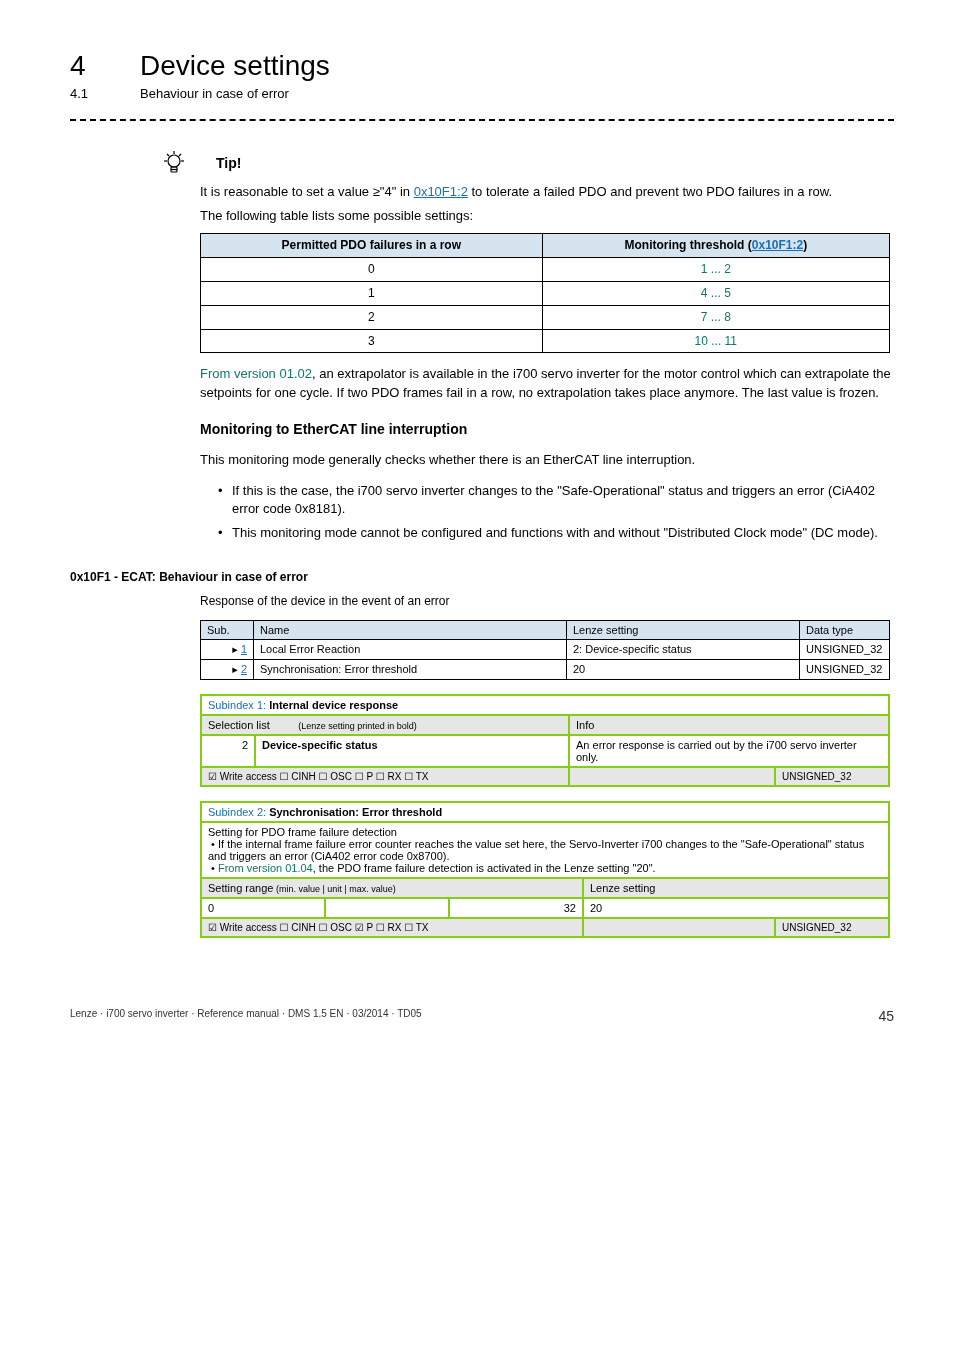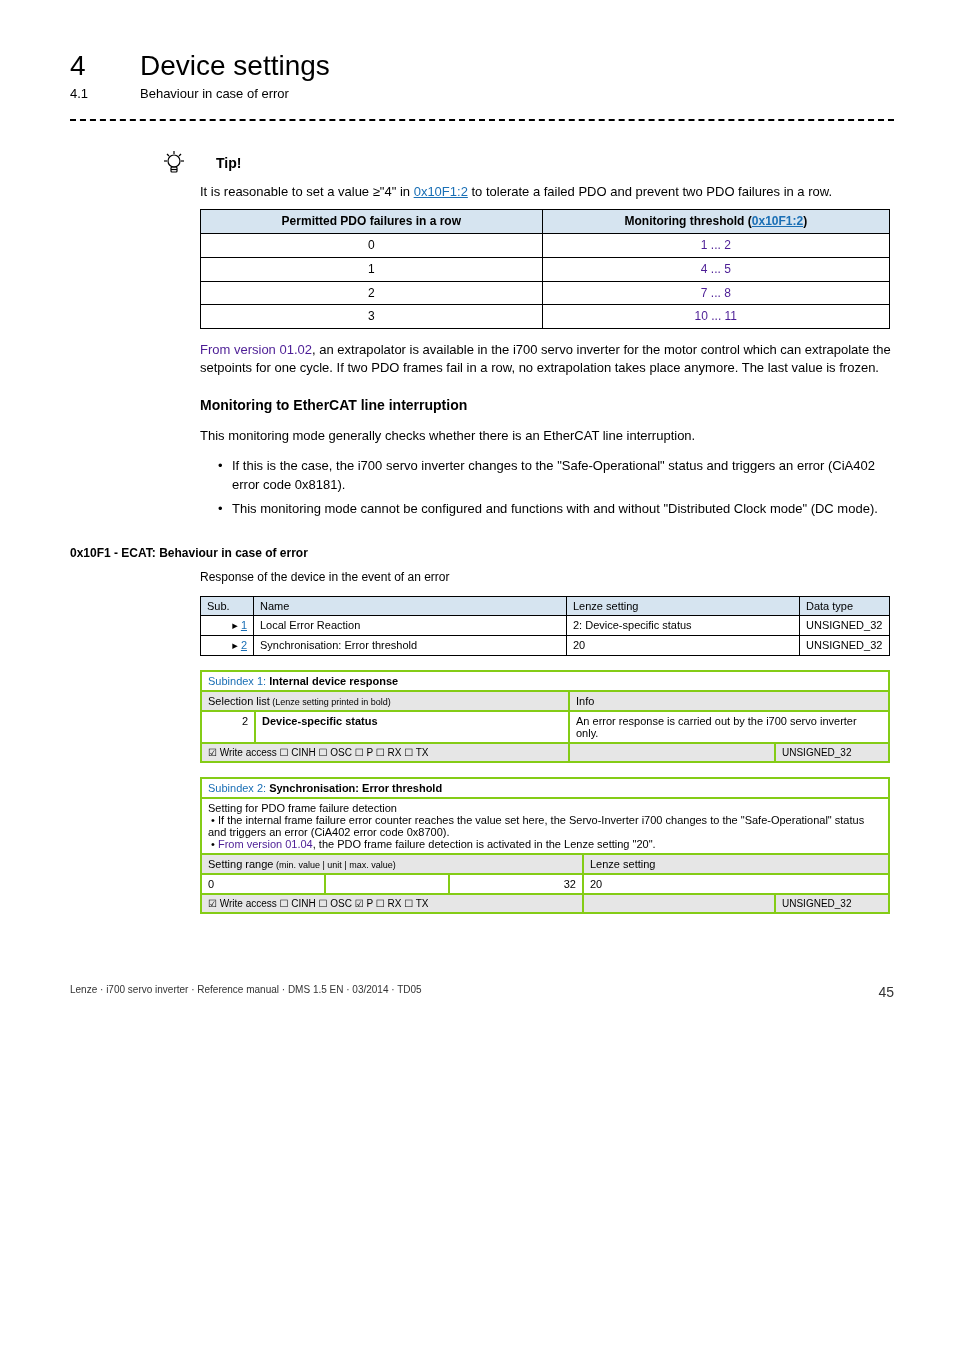--- a/index.html
+++ b/index.html
@@ -52,21 +52,21 @@
   }
   .tip-icon svg { display: block; }
   .tip-body {
     margin-left: 40px;
     font-size: 13px;
     line-height: 1.4;
     margin-top: 6px;
   }
   .tip-body p { margin: 6px 0; }
   .link { color: #1a6fb5; text-decoration: underline; }
-  .blue-text { color: #4c1d95; }
+  .blue-text { color: #0f766e; }
   table.pdo-table {
     border-collapse: collapse;
     width: 690px;
     margin-top: 8px;
     font-size: 12px;
   }
   table.pdo-table th, table.pdo-table td {
     border: 1px solid #000;
     padding: 3px 8px;
     text-align: center;
@@ -209,20 +209,21 @@
             <line x1="11" y1="20.5" x2="17" y2="20.5"></line>
           </g>
         </svg>
       </span>
       <span>Tip!</span>
     </div>
     <div class="tip-body">
       <p>
         <span>It is reasonable to set a value ≥"4" in </span><a class="link">0x10F1:2</a><span> to tolerate a failed PDO and prevent two PDO failures in a row.</span>
       </p>
+      <p>The following table lists some possible settings:</p>
 
       <table class="pdo-table">
         <tbody>
             <tr>
           <th>Permitted PDO failures in a row</th>
           <th>
             <span>Monitoring threshold (</span><a class="link">0x10F1:2</a><span>)</span>
           </th>
         </tr>
         <tr>
@@ -284,21 +285,21 @@
     </tr>
   </tbody>
     </table>
 
   <table class="subidx-table">
     <tbody>
         <tr class="sub-title-row">
       <td colspan="4"><span>Subindex 1: </span><span class="black-bold">Internal device response</span></td>
     </tr>
     <tr>
-      <td colspan="2" class="hdr-cell"><span>Selection list</span><span style="font-size:9px;"> (Lenze setting printed in bold)</span></td>
+      <td colspan="2" class="hdr-cell"><span>Selection list</span><span style="font-size:9px;padding-left:26px;"> (Lenze setting printed in bold)</span></td>
       <td colspan="2" class="hdr-cell">Info</td>
     </tr>
     <tr>
       <td style="width:40px; text-align:right;">2</td>
       <td style="width:300px; font-weight:700;">Device-specific status</td>
       <td colspan="2">An error response is carried out by the i700 servo inverter only.</td>
     </tr>
     <tr class="access-row">
       <td colspan="2" class="access-left">☑ Write access  ☐ CINH  ☐ OSC  ☐ P  ☐ RX  ☐ TX</td>
       <td style="border-right:none;"></td>

